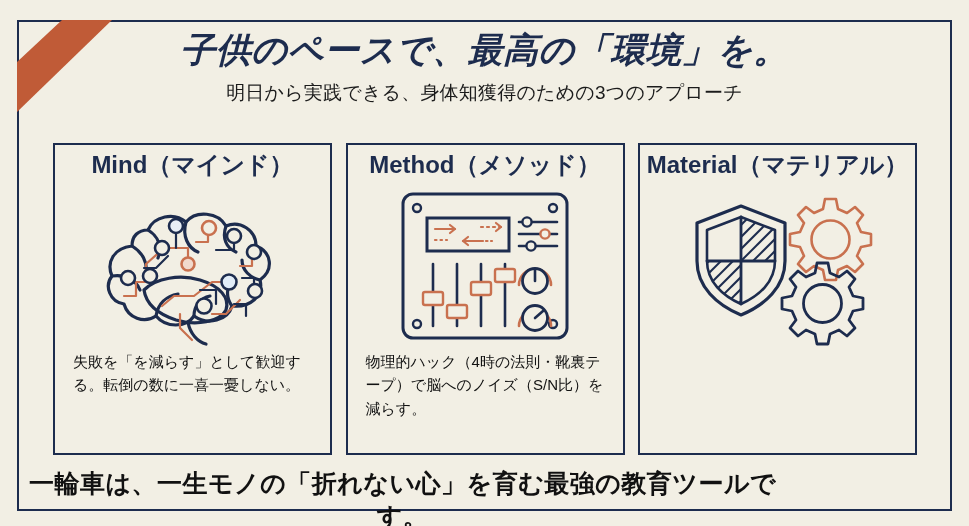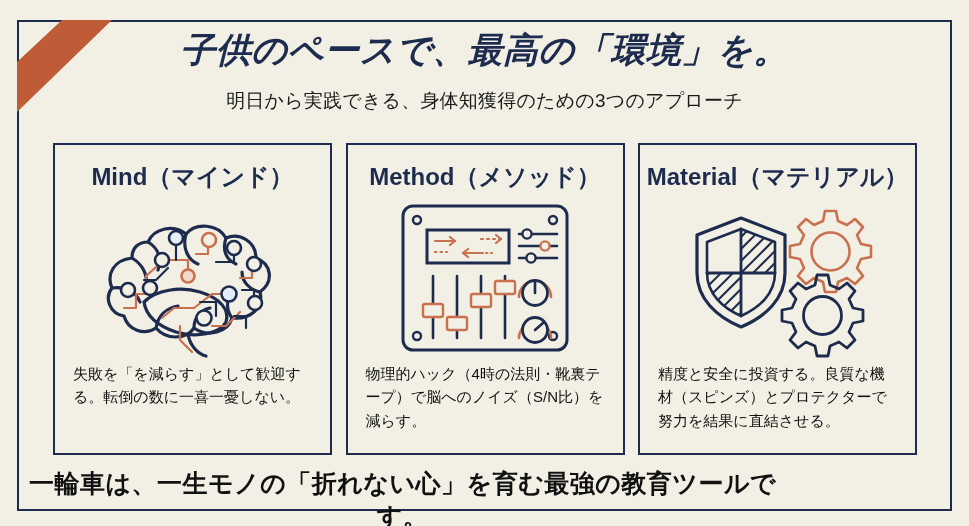--- a/index.html
+++ b/index.html
@@ -58,21 +58,21 @@
     color: #1d2c4e;
     letter-spacing: 0.5px;
     line-height: 1.25;
     margin: 0;
     font-style: italic;
   }
   #subtitle {
     font-size: 19px;
     font-weight: normal;
     color: #1b1b1b;
-    margin: 16px 0 0 0;
+    margin: 8px 0 0 0;
     letter-spacing: 0.2px;
   }
 
   
   #cards {
     position: absolute;
     left: 53px;
     top: 143px;
     width: 864px;
     height: 312px;
@@ -81,21 +81,21 @@
   }
   .card {
     width: 279px;
     height: 312px;
     box-sizing: border-box;
     border: 2px solid #1d2c4e;
     background: #f2efe4;
     display: flex;
     flex-direction: column;
     align-items: center;
-    padding: 12px 14px 10px 14px;
+    padding: 0 14px 10px 14px;
   }
   .card-title {
     font-size: 24px;
     font-weight: bold;
     color: #1d2c4e;
     text-align: center;
     margin: 4px 0 0 0;
     letter-spacing: 0px;
     white-space: nowrap;
   }
@@ -365,21 +365,20 @@
               </g>
             </g>
           </g>
 
           <g stroke="#1d2c4e" stroke-width="2.8" stroke-linecap="round">
             <path d="M68 32 L68 119"></path>
             <path d="M34 76 L102 76"></path>
           </g>
         </svg>
       </div>
-      <div class="card-body">精度と安全に投資する。良質な機材（スピンズ）とプロテクターで努力を結果に直結させる。</div>
     </div>
 
   </div>
 
   <div id="footer">
     <p id="footer-text">一輪車は、一生モノの「折れない心」を育む最強の教育ツールです。</p>
   </div>
 
 </div>
 

